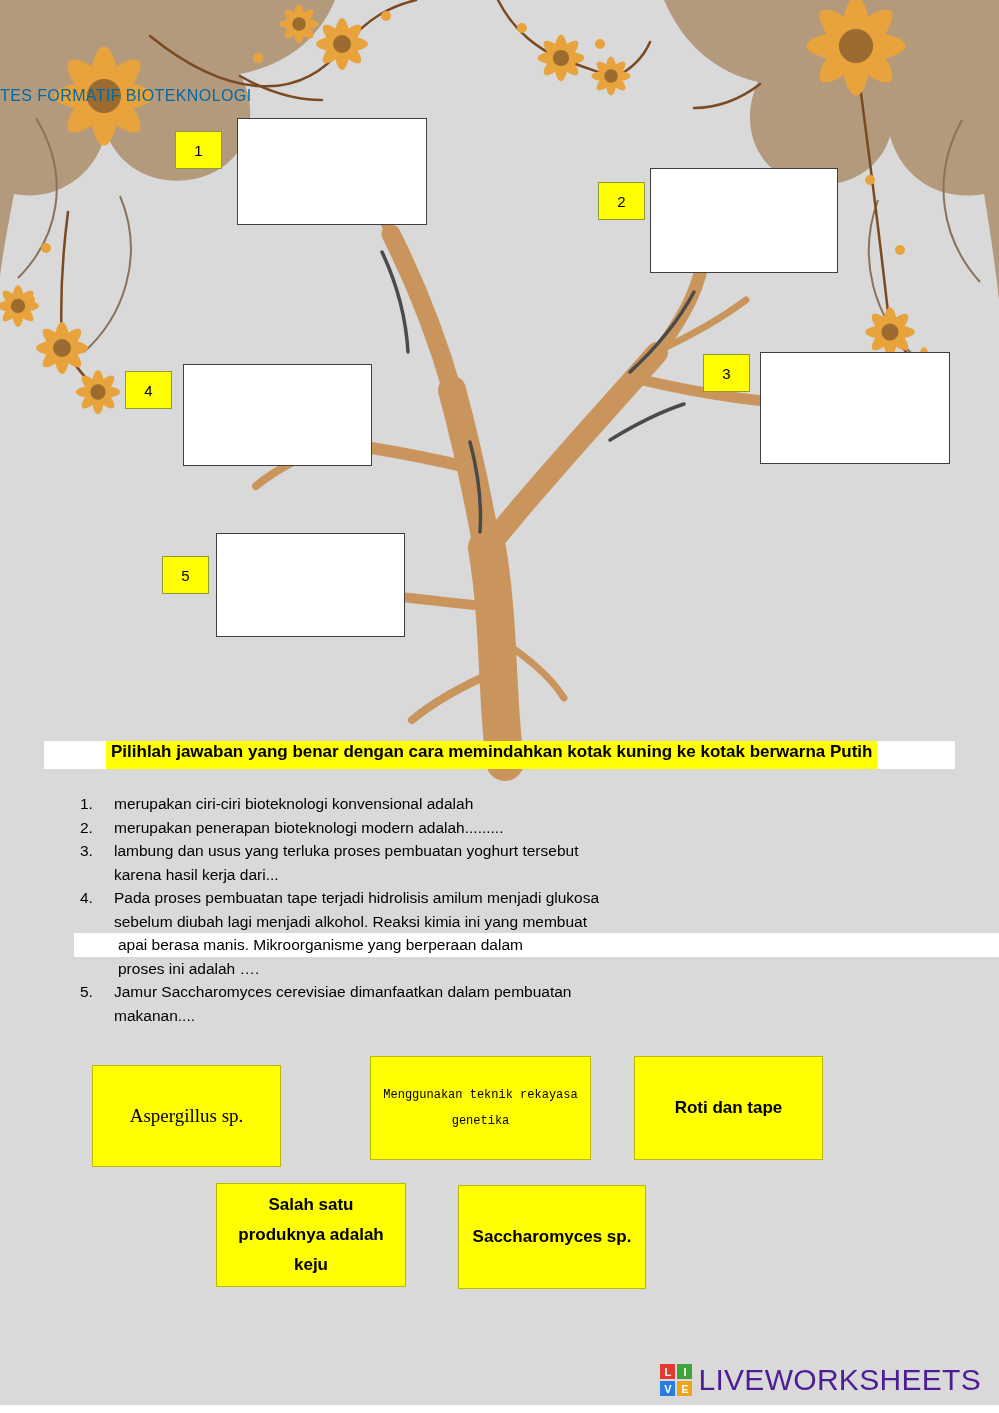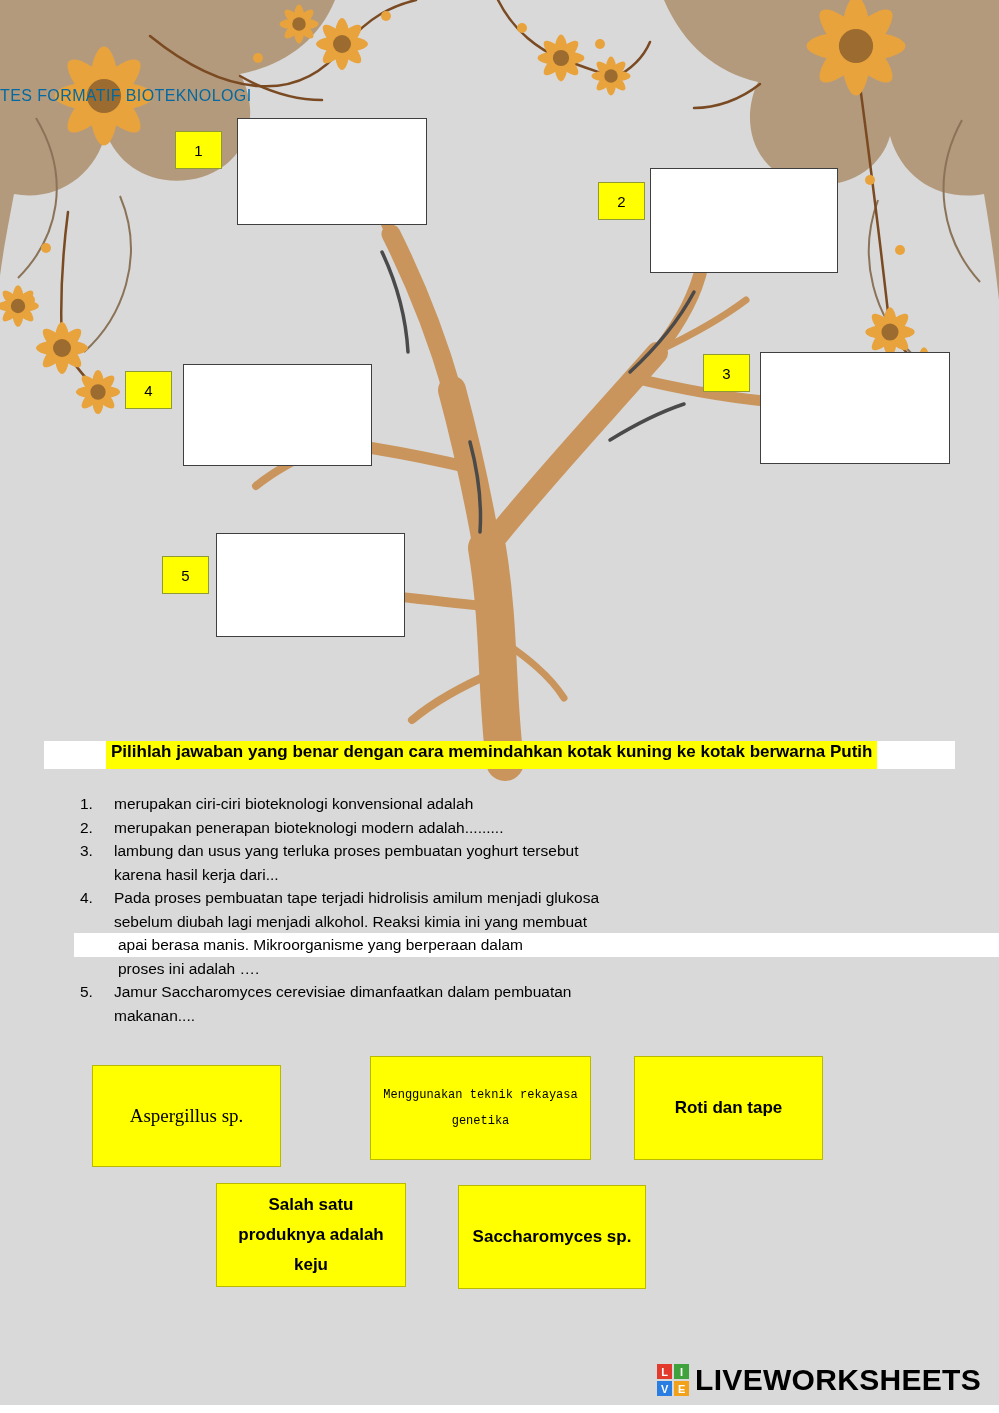--- a/index.html
+++ b/index.html
@@ -81,21 +81,21 @@
   }
   .logo-sq {
     display: flex; align-items: center; justify-content: center;
     color: #fff; font-size: 11px; font-weight: bold;
     font-family: "Liberation Sans", sans-serif;
   }
   .sq-l { background: #e23b2e; }
   .sq-i { background: #3fa23c; }
   .sq-v { background: #2a7de1; }
   .sq-e { background: #f2a21a; }
-  .brand { font-size: 30px; font-weight: bold; color: #000000; letter-spacing: .3px; }
+  .brand { font-size: 30px; font-weight: normal; color: #4c1d95; letter-spacing: .3px; }
   .bottom-strip {
     position: absolute; left: 0; bottom: 0; width: 100%; height: 8px;
     background: #ffffff; z-index: 3;
   }
 </style>
 </head>
 <body>
 
 <svg class="decor" width="999" height="790" viewBox="0 0 999 790" aria-hidden="true">
   <defs>

